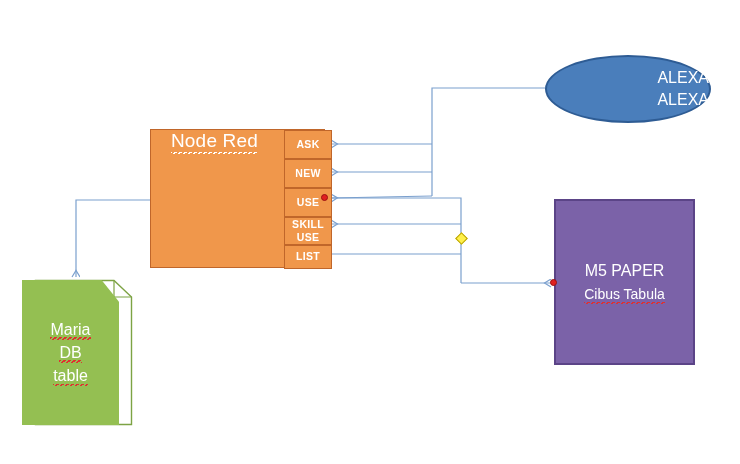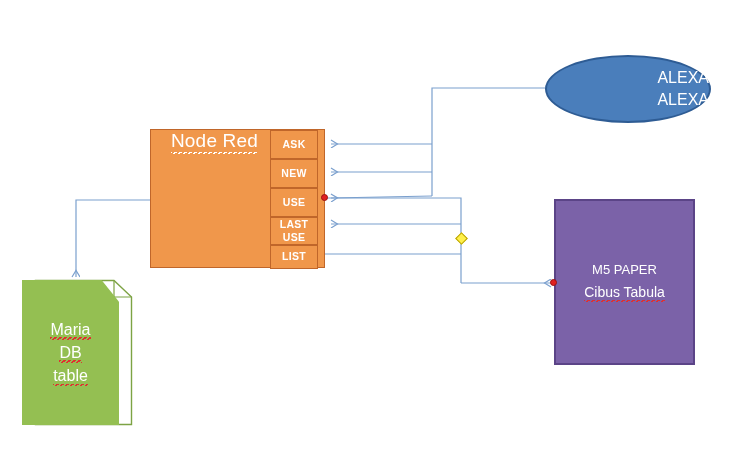--- a/index.html
+++ b/index.html
@@ -62,21 +62,21 @@
       135deg, #ffffff 0 1.4px, transparent 1.4px 2.9px);
     background-repeat: repeat-x;
     background-size: 5px 2.5px;
     background-position: left bottom;
     padding-bottom: 2px;
   }
 
   
   .port-col {
     position: absolute;
-    left: 119px;
+    left: 133px;
     top: 0;
     width: 48px;
     height: 139px;
   }
   .port {
     position: absolute;
     left: 0;
     width: 48px;
     box-sizing: border-box;
     background: #F0974B;
@@ -126,21 +126,21 @@
     height: 166px;
     background: #7B62A8;
     border: 2px solid #5B4487;
     box-sizing: border-box;
     display: flex;
     flex-direction: column;
     align-items: center;
     justify-content: center;
     color: #ffffff;
   }
-  .m5-title { font-size: 13px; line-height: 1.3; }
+  .m5-title { font-size: 16px; line-height: 1.3; }
   .m5-sub   { font-size: 14px; line-height: 1.3; margin-top: 4px; }
 
   
   .maria-shape {
     position: absolute;
     left: 22px;
     top: 280px;
     width: 97px;
     height: 145px;
     background: #94BF52;
@@ -224,21 +224,21 @@
       <div class="port port-ask">
         <span>ASK</span>
       </div>
       <div class="port port-new">
         <span>NEW</span>
       </div>
       <div class="port port-use">
         <span>USE</span>
       </div>
       <div class="port port-last">
-        <span>LAST</span>
+        <span>SKILL</span>
         <span>USE</span>
       </div>
       <div class="port port-list">
         <span>LIST</span>
       </div>
     </div>
   </div>
 
   <div class="alexa-ellipse">
     <span>ALEXA</span>

